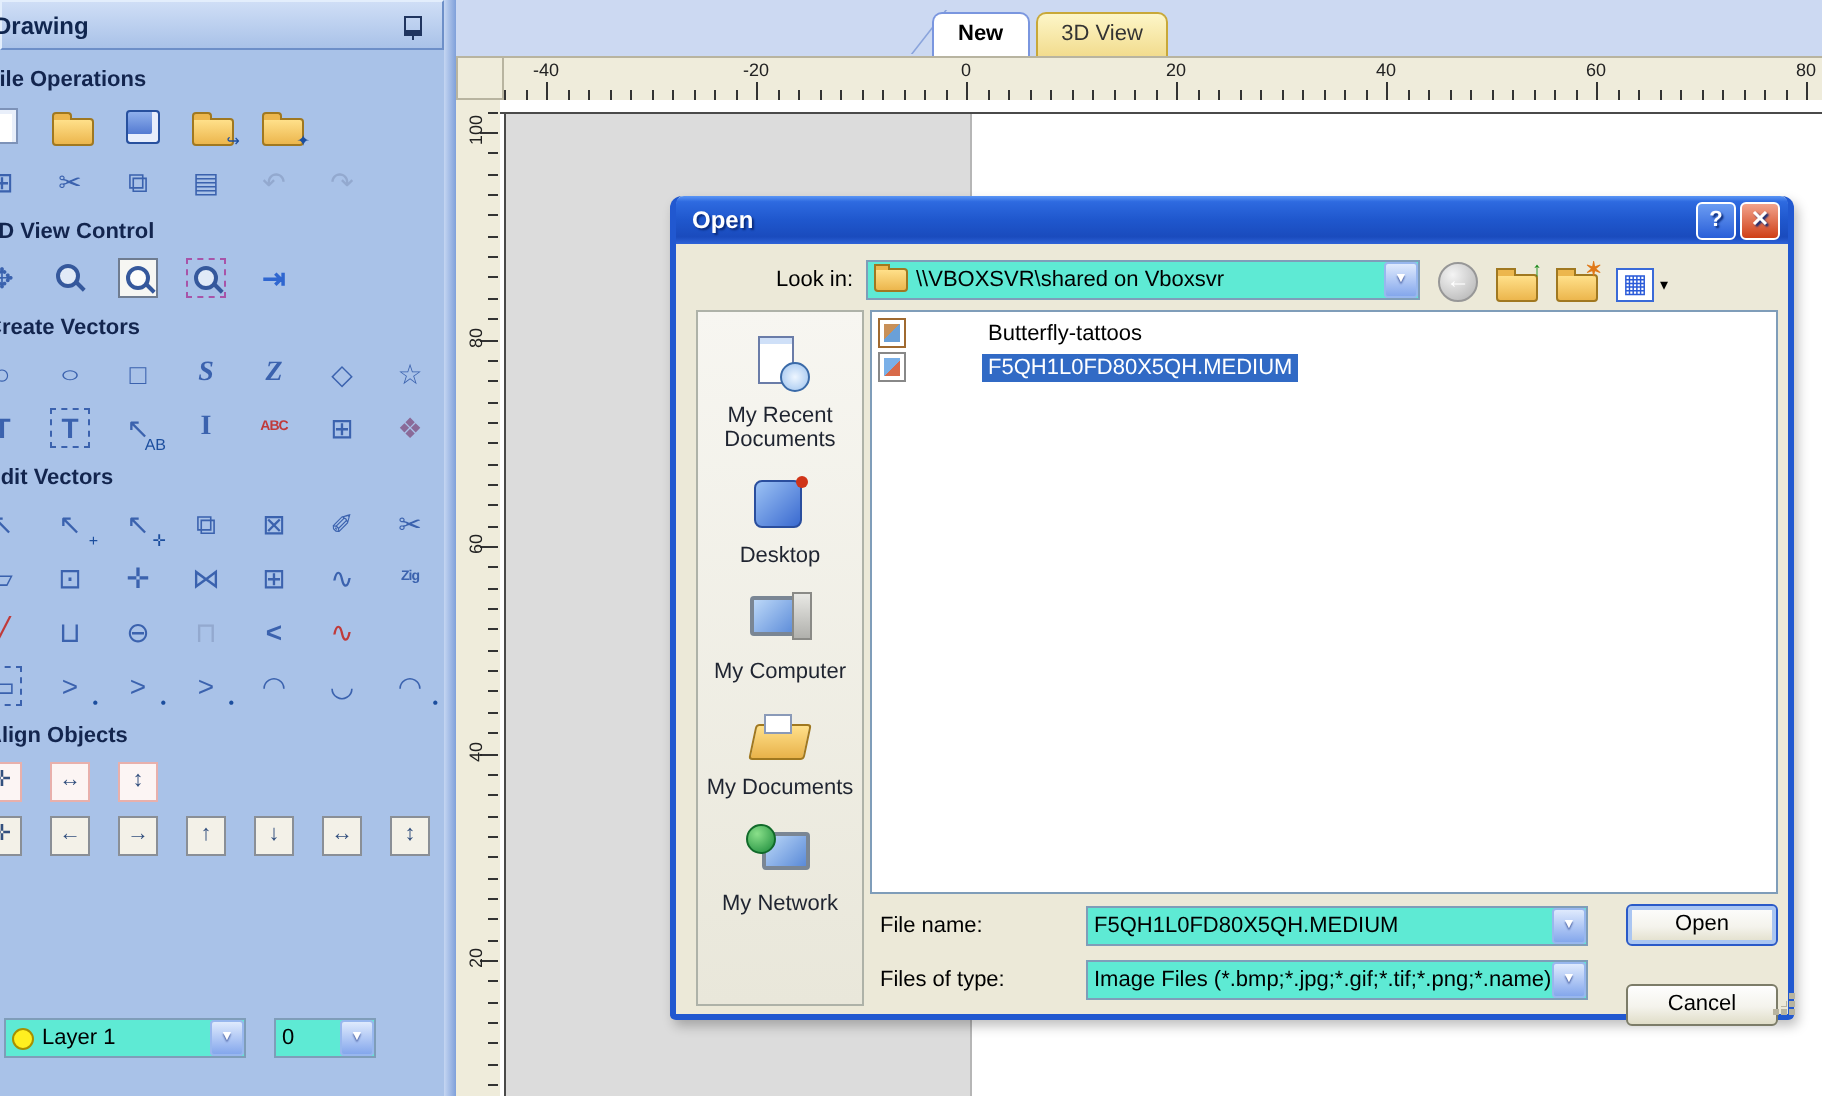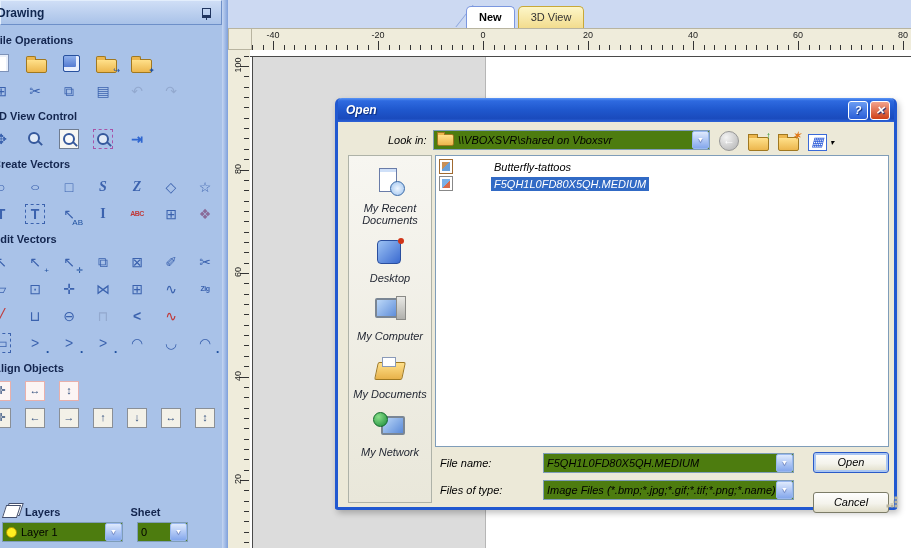--- a/index.html
+++ b/index.html
@@ -41,21 +41,21 @@
   .ic.dashedm{border:1px dashed #a854a8;width:18px;height:18px;}
   .ic.ell{transform:scale(1.25,.8);}
   .ic.blue{color:#2f66d0;font-weight:bold;}
 
   .layers-row{position:absolute;left:0;top:505px;width:222px;}
   .layers-head{display:flex;align-items:center;gap:6px;padding-left:4px;}
   .stack{width:13px;height:11px;background:#fff;border:1px solid #44506e;transform:skewX(-18deg);box-shadow:2px -2px 0 -1px #fff,2px -2px 0 #44506e;}
   .lbl-b{font-weight:bold;font-size:11px;color:#13254e;}
   .sheet-lbl{margin-left:64px;}
   .combos{display:flex;gap:14px;margin:4px 0 0 2px;}
-  .xpcombo{display:flex;align-items:center;background:#4d7c0f;border:1px solid #7f9db9;height:18px;padding-left:3px;font-size:11px;white-space:nowrap;overflow:hidden;}
+  .xpcombo{display:flex;align-items:center;background:#5eead4;border:1px solid #7f9db9;height:18px;padding-left:3px;font-size:11px;white-space:nowrap;overflow:hidden;}
   .cbarrow{flex:0 0 auto;margin-left:auto;width:15px;height:16px;border:1px solid #98b7ee;border-radius:2px;background:linear-gradient(#dfeafd,#84a7ec);color:#fff;font-size:7px;line-height:15px;text-align:center;text-shadow:0 1px 1px #40589c;cursor:pointer;}
   .layerdot{width:9px;height:9px;border-radius:50%;background:#ffef20;border:1px solid #a89000;margin-right:4px;flex:0 0 auto;}
 
   
   .splitter{position:absolute;left:222px;top:0;width:6px;height:548px;background:linear-gradient(90deg,#c5d6f2,#7fa0da);}
 
   
   .tabstrip{position:absolute;left:228px;top:0;width:683px;height:28px;background:#ccd9f2;}
   .tabdiag{position:absolute;left:236px;top:5px;width:20px;height:22px;border-left:1px solid #8aa4dc;transform:skewX(-38deg);}
   .tabs{position:absolute;left:238px;top:6px;display:flex;gap:3px;}
@@ -76,21 +76,21 @@
 
   
   .canvas{position:absolute;left:250px;top:50px;width:661px;height:498px;background:#fff;}
   .canvas-topline{position:absolute;left:0;top:6px;width:661px;height:1px;background:#4a4a4a;}
   .canvas-leftline{position:absolute;left:2px;top:6px;width:1px;height:492px;background:#4a4a4a;}
   .sheet{position:absolute;left:3px;top:7px;width:232px;height:491px;background:#dcdcdc;border-right:1px solid #b6b6b6;}
 
   
   .dialog{position:absolute;left:335px;top:98px;width:562px;height:412px;box-sizing:border-box;
           background:#ece9d8;border:3px solid #2158d0;border-top:none;border-radius:6px 6px 3px 3px;
-          box-shadow:2px 3px 6px rgba(0,0,0,.25);font-style:italic;}
+          box-shadow:2px 3px 6px rgba(0,0,0,.25);}
   .dlg-title{height:24px;border-radius:4px 4px 0 0;display:flex;align-items:center;
              background:linear-gradient(180deg,#5a95f5 0%,#2e6ae0 12%,#1f57cd 50%,#1a4bbd 85%,#2e63d8 100%);
              color:#fff;font-weight:bold;font-size:12px;padding-left:8px;text-shadow:1px 1px 1px #0a2a7a;}
   .dlg-btns{margin-left:auto;margin-right:4px;display:flex;gap:2px;}
   .tbtn{width:18px;height:17px;border:1px solid #fff;border-radius:3px;color:#fff;font-size:11px;font-weight:bold;
         line-height:16px;text-align:center;cursor:pointer;}
   .tbtn.help{background:linear-gradient(#6b9cf2,#2a5fd8);}
   .tbtn.close{background:linear-gradient(#f0a088,#d24а18);background:linear-gradient(#f2a38c,#cf3f16);}
   .dlg-label{position:absolute;font-size:11px;color:#000;}
   .lookin-combo{position:absolute;left:95px;top:32px;width:272px;}
@@ -239,25 +239,20 @@
         <span class="ic box" title="align-center">✛</span>
         <span class="ic box" title="align-left">←</span>
         <span class="ic box" title="align-right">→</span>
         <span class="ic box" title="align-top">↑</span>
         <span class="ic box" title="align-bottom">↓</span>
         <span class="ic box" title="align-center-horizontal">↔</span>
         <span class="ic box" title="align-center-vertical">↕</span>
       </div>
 
     <div class="layers-row">
-      <div class="layers-head">
-        <span class="stack"></span>
-        <span class="lbl-b">Layers</span>
-        <span class="lbl-b sheet-lbl">Sheet</span>
-      </div>
       <div class="combos">
         <div class="xpcombo" style="width:116px">
           <span class="layerdot"></span>
           <span>Layer 1</span>
           <span class="cbarrow">▼</span>
         </div>
         <div class="xpcombo" style="width:46px">
           <span>0</span>
           <span class="cbarrow">▼</span>
         </div>

